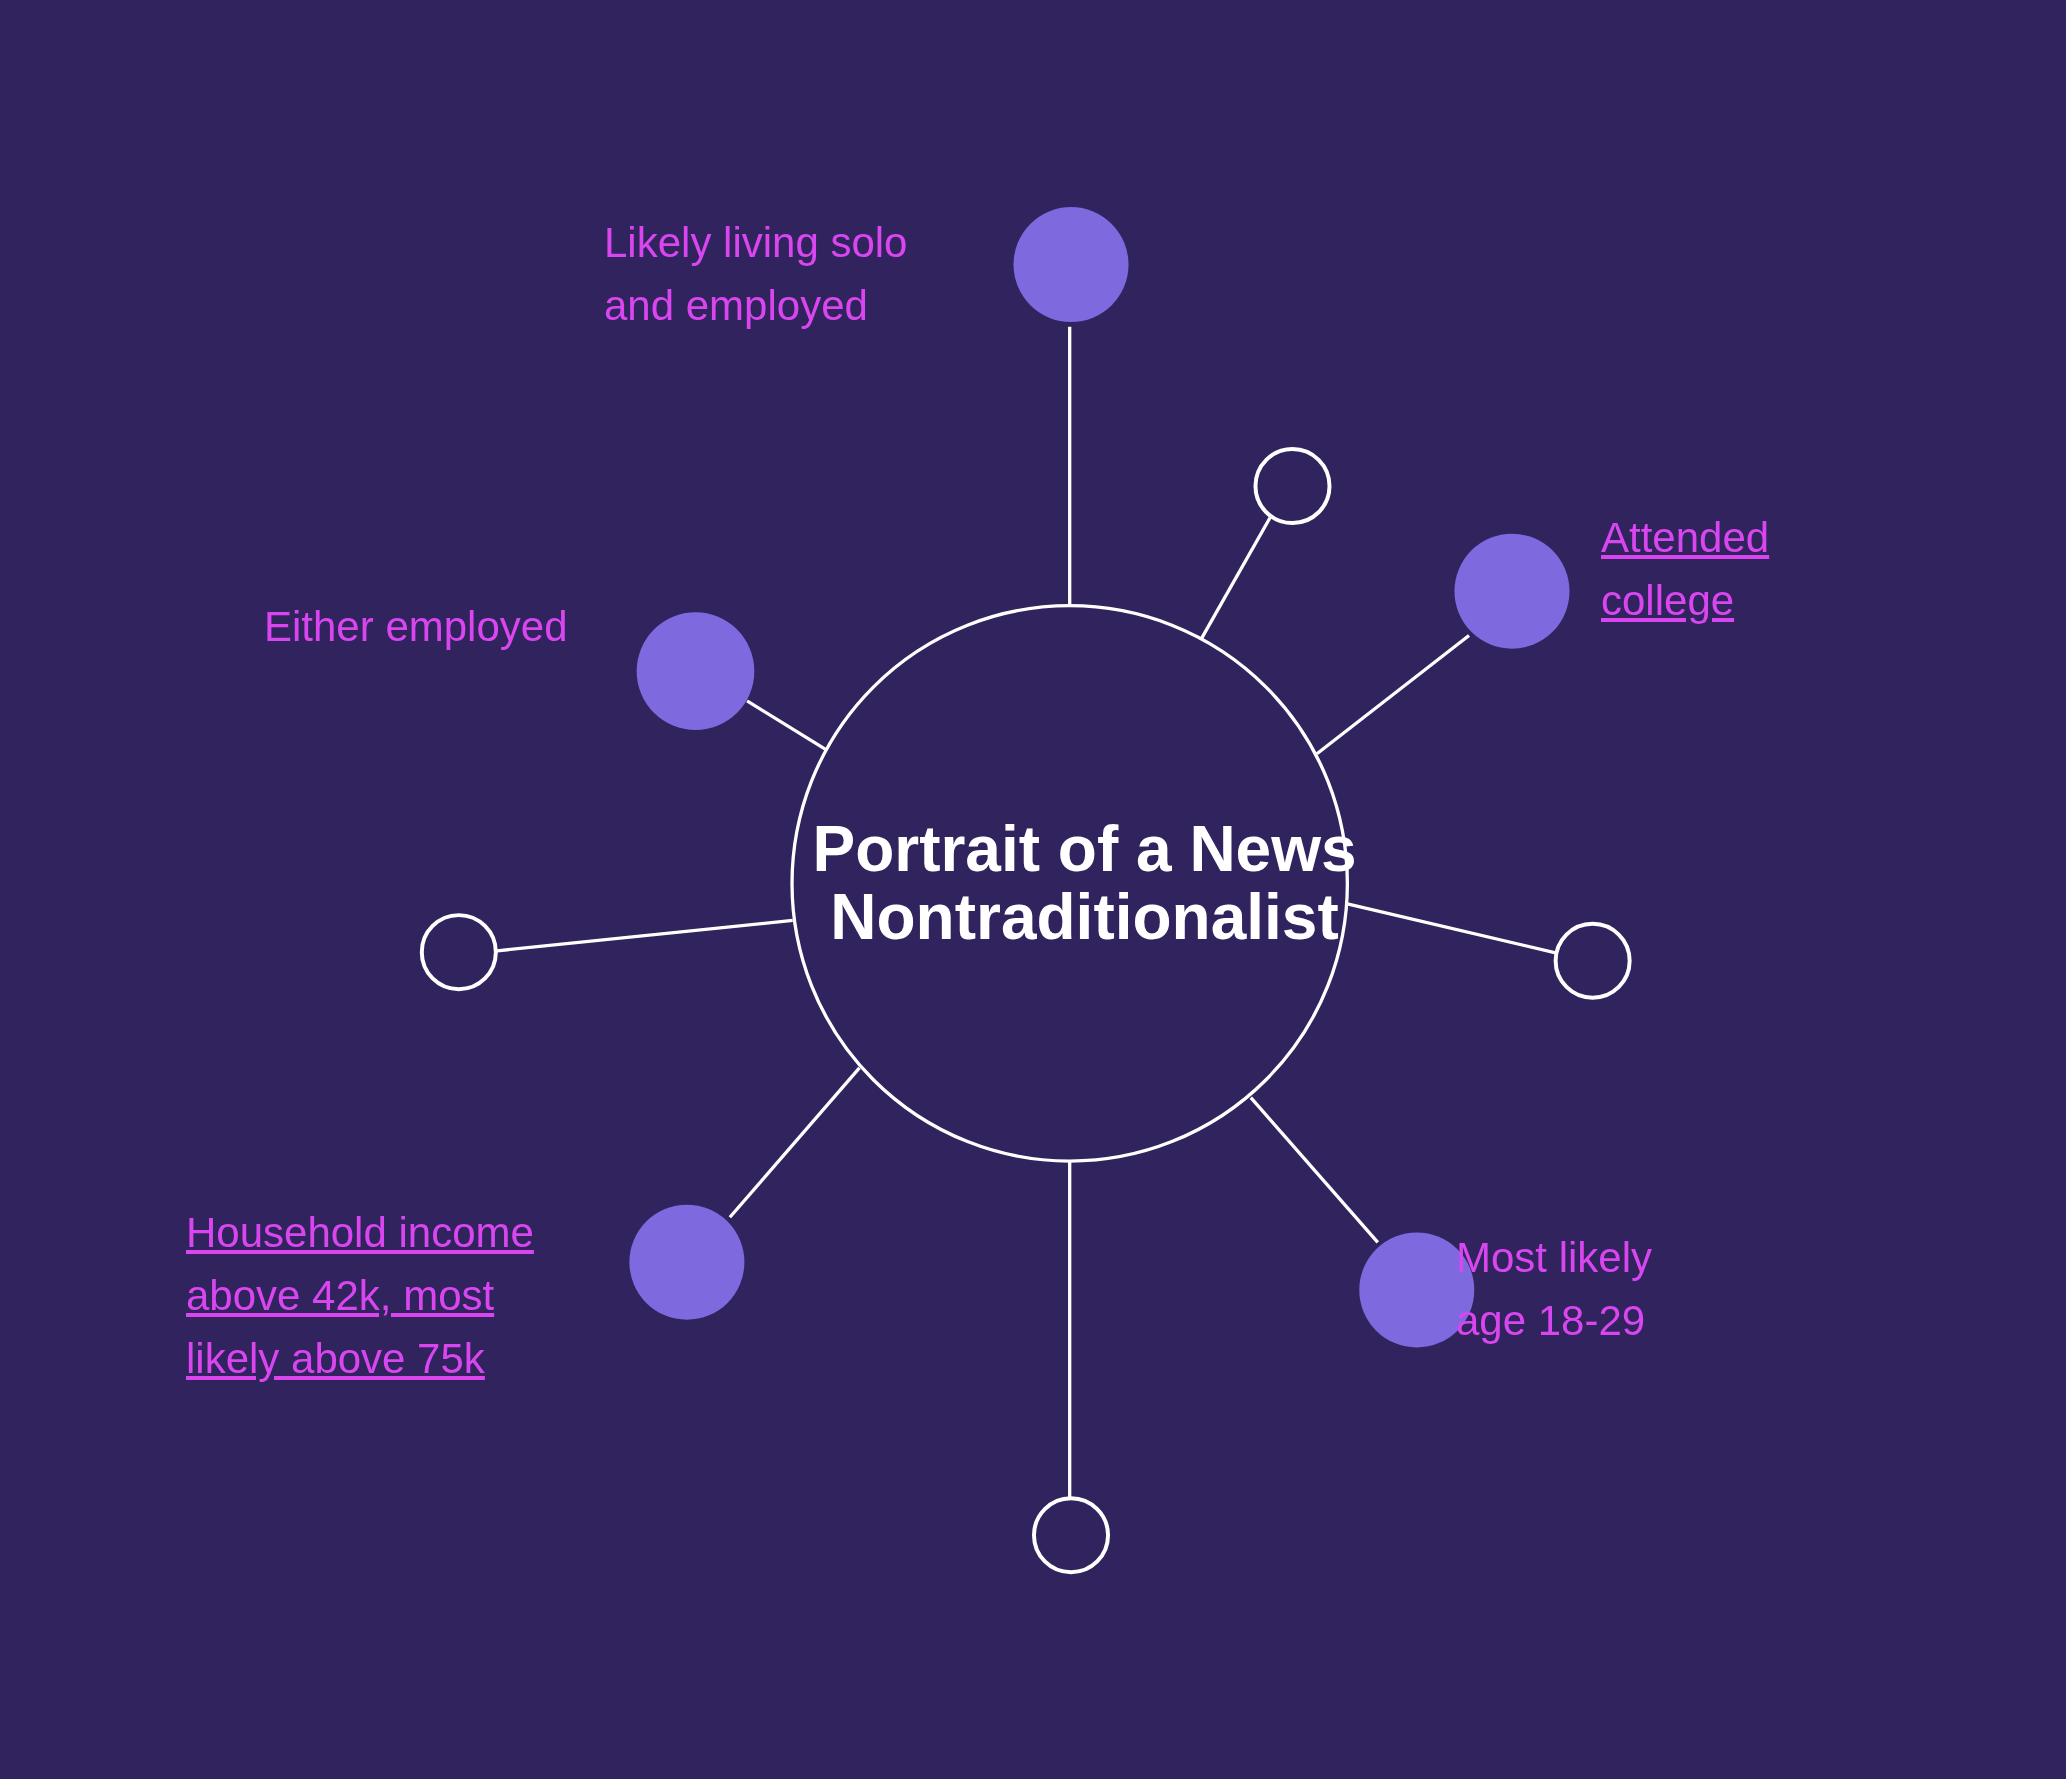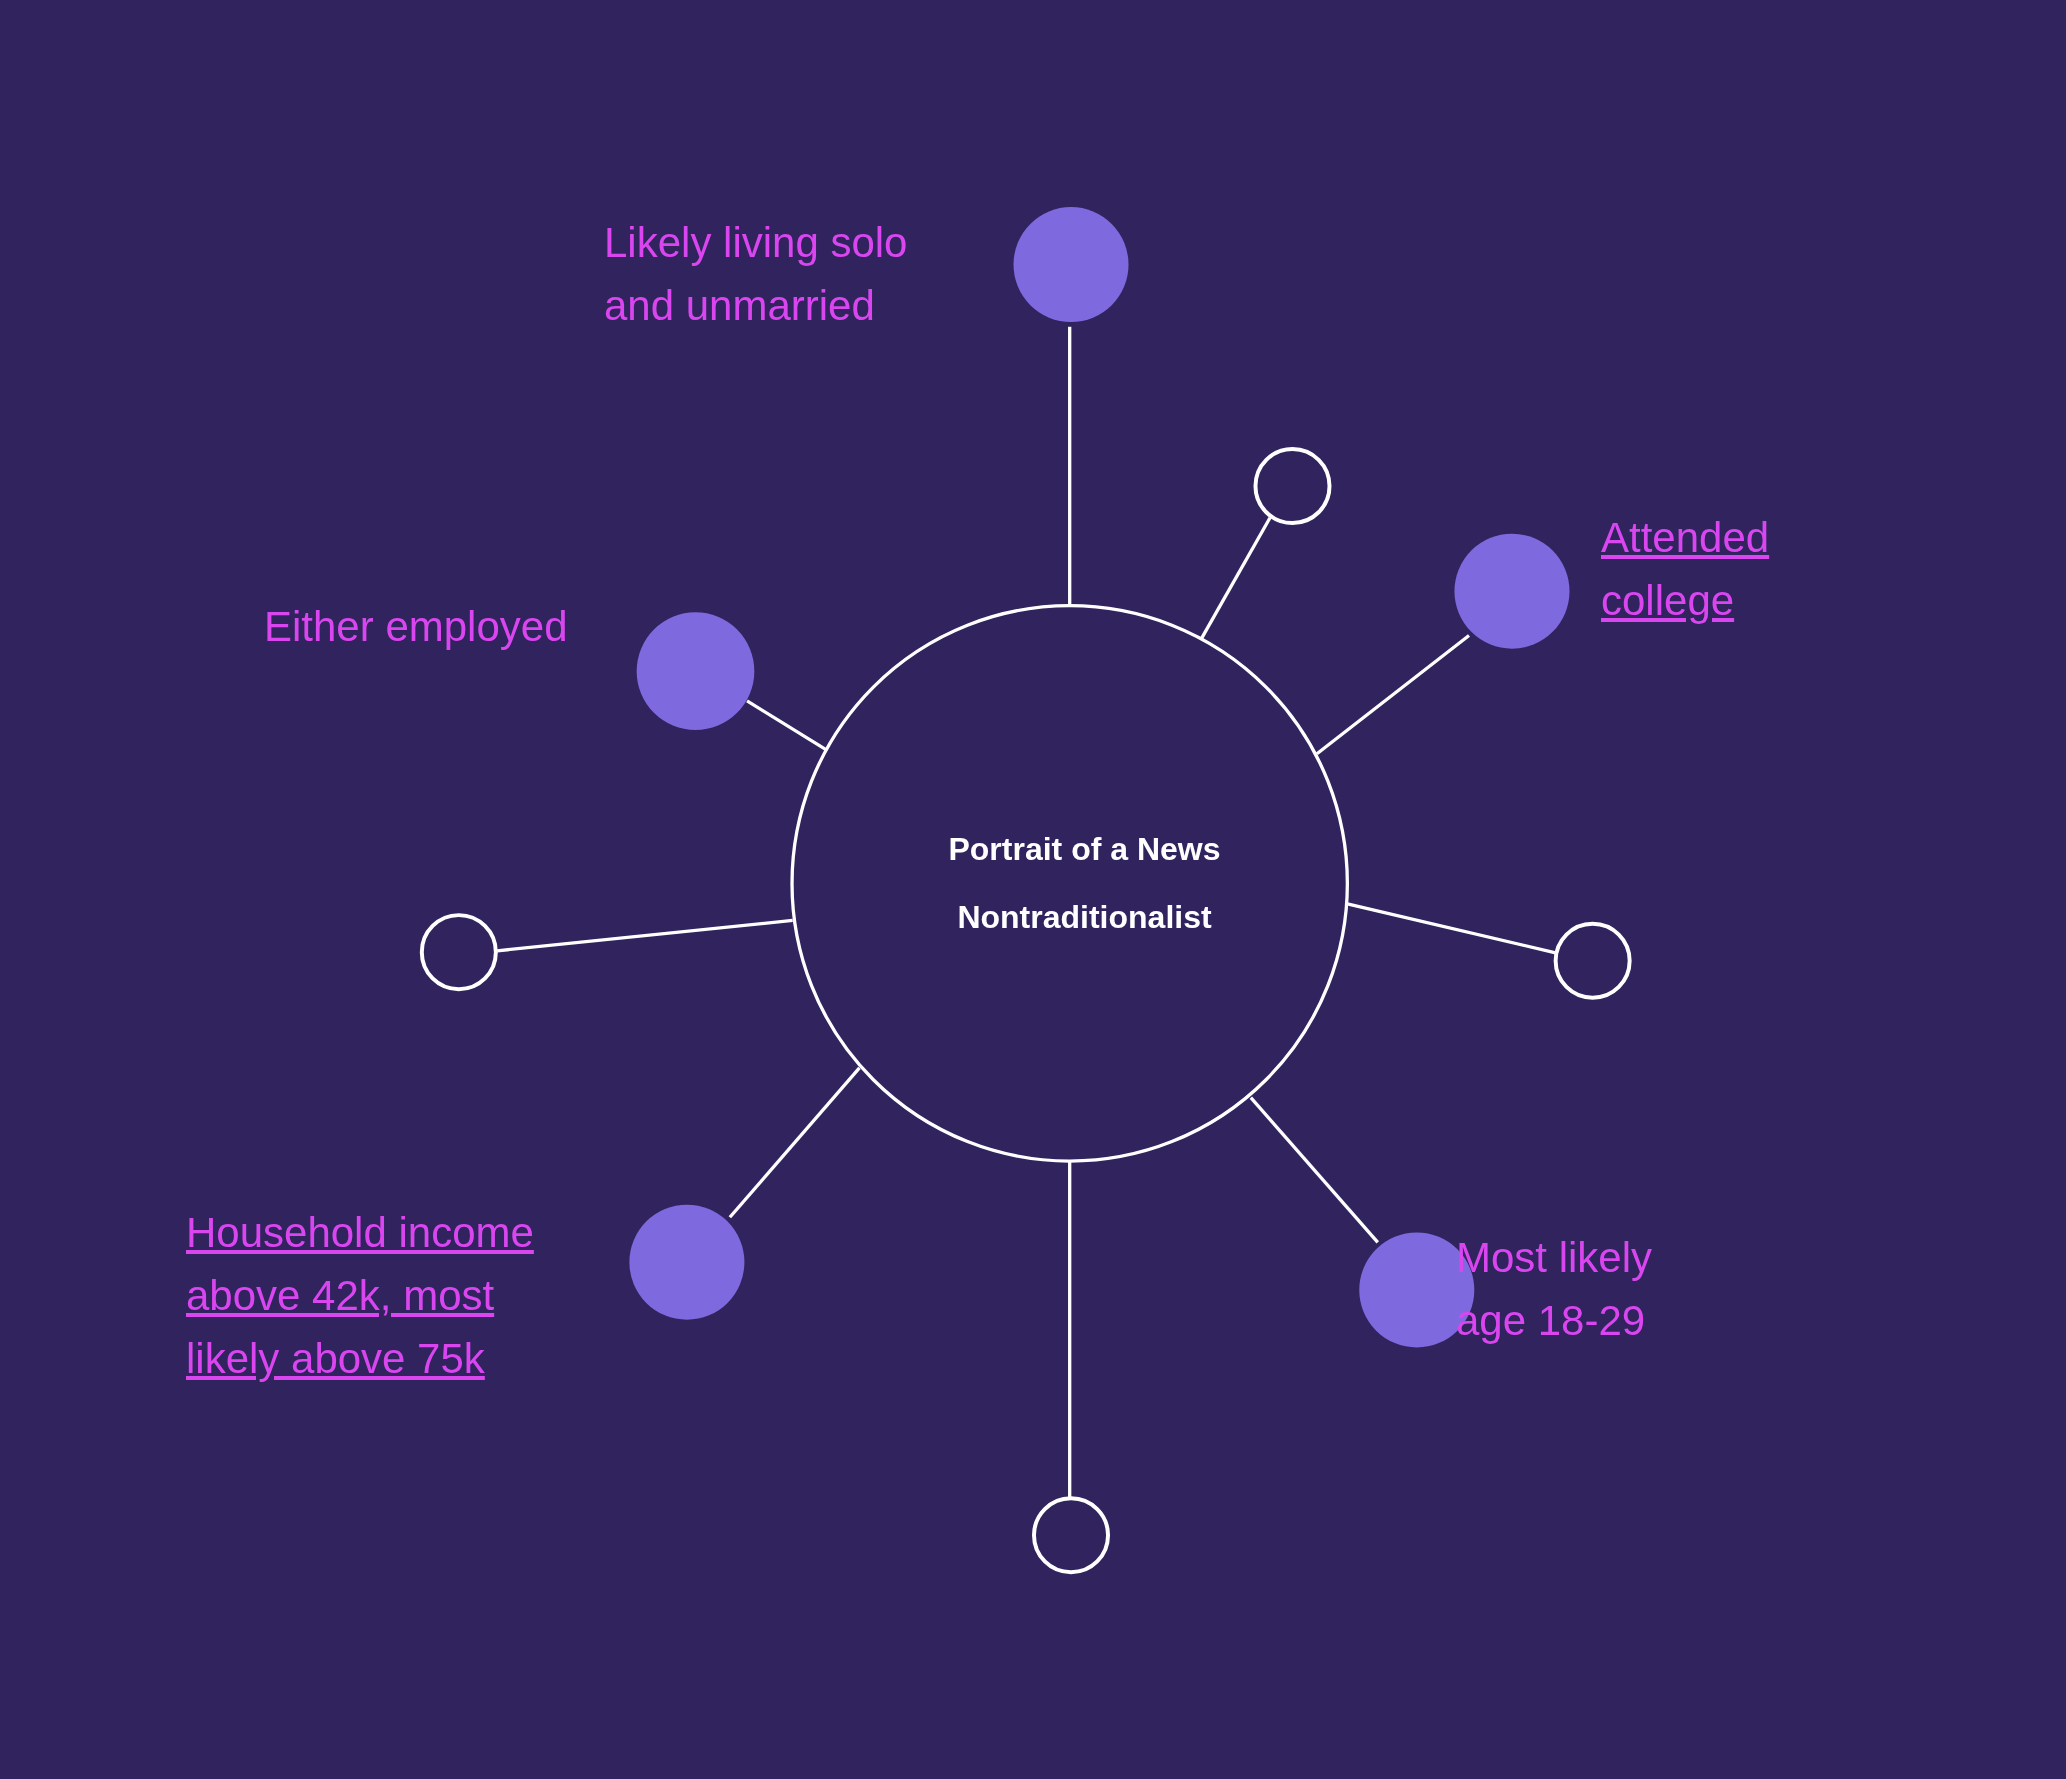--- a/index.html
+++ b/index.html
@@ -18,21 +18,21 @@
     font-weight: 400;
     white-space: nowrap;
     letter-spacing: 0px;
   }
   .label .line { display: block; }
   .title {
     position: absolute;
     left: 792px; top: 815px; width: 585px;
     text-align: center;
     color: #FFFFFF;
-    font-size: 32px;
+    font-size: 64px;
     line-height: 68px;
     font-weight: 700;
     white-space: nowrap;
   }
   .title .line { display: block; }
 </style>
 </head>
 <body>
 
 <svg id="diagram-canvas" viewBox="0 0 3125 2692" xmlns="http://www.w3.org/2000/svg">
@@ -66,21 +66,21 @@
   </g>
 </svg>
 
 <div class="title">
   <span class="line">Portrait of a News</span>
   <span class="line">Nontraditionalist</span>
 </div>
 
 <div class="label" style="left:604px; top:211px;">
   <span class="line">Likely living solo</span>
-  <span class="line">and unmarried</span>
+  <span class="line">and employed</span>
 </div>
 
 <div class="label" style="left:1601px; top:506px;text-decoration:underline;">
   <span class="line">Attended</span>
   <span class="line">college</span>
 </div>
 
 <div class="label" style="left:264px; top:595px;">
   <span class="line">Either employed</span>
 </div>

